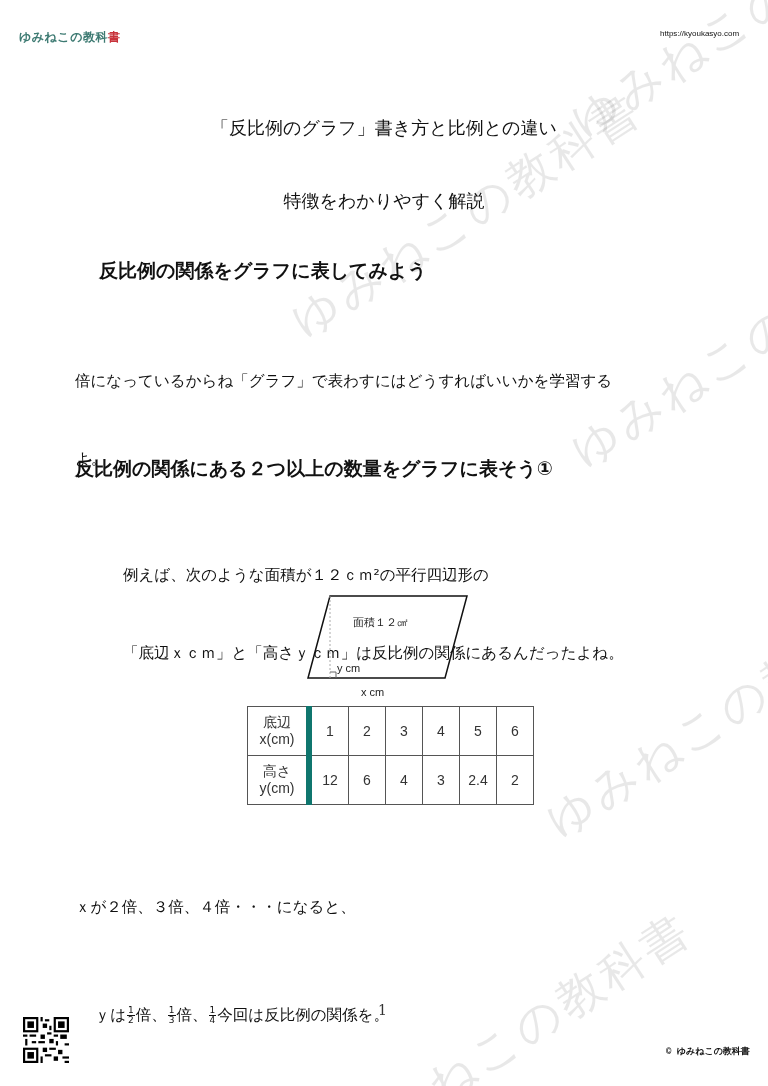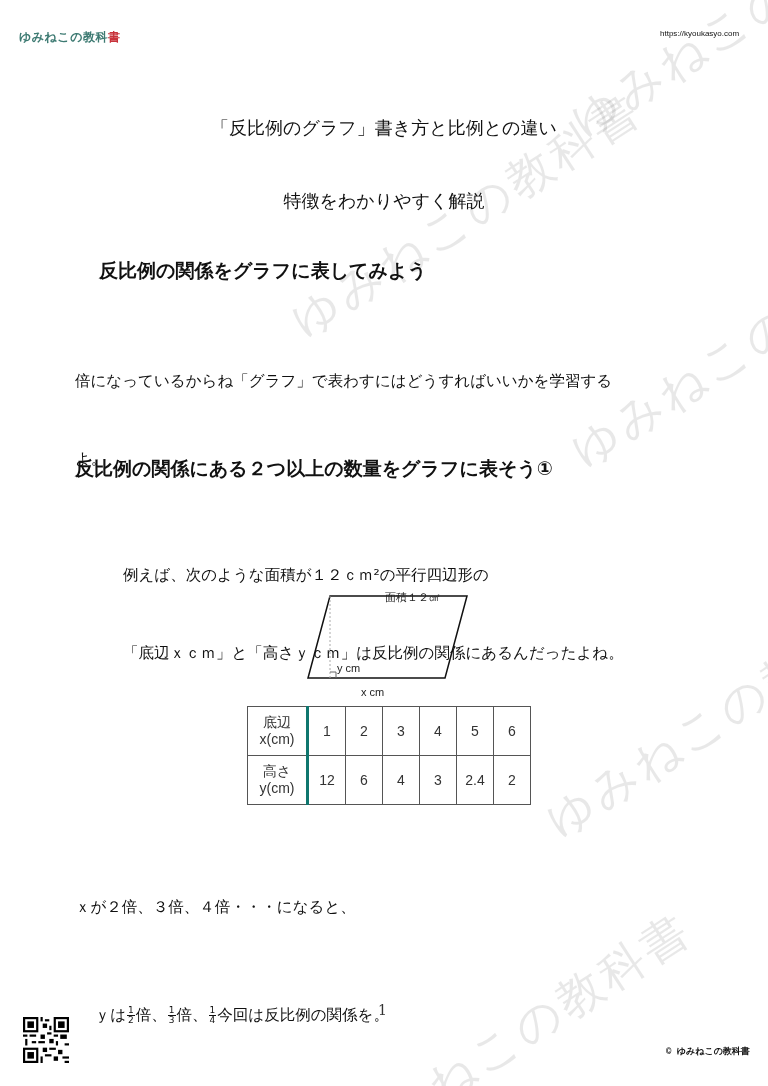--- a/index.html
+++ b/index.html
@@ -36,21 +36,21 @@
   }
   .figure { position: absolute; left: 295px; top: 590px; width: 180px; height: 110px; }
   .fig-label { position: absolute; font-size: 11px; font-family: "Liberation Sans", sans-serif; color: #222; }
   table.data-table {
     position: absolute; left: 247px; top: 706px; border-collapse: collapse;
     font-family: "Liberation Sans", sans-serif; font-size: 14px; color: #333;
   }
   table.data-table td {
     border: 1px solid #555; text-align: center; height: 48px; width: 36px; padding: 0;
   }
-  table.data-table td.head { width: 58px; line-height: 17px; border-right: 3px solid #0f766e; }
+  table.data-table td.head { width: 58px; line-height: 17px; border-right: 6px solid #0f766e; }
   table.data-table tr + tr td { border-top: 1.5px solid #444; }
   .frac { display: inline-block; vertical-align: middle; text-align: center; font-size: 9px; line-height: 9px; margin: 0 1px; }
   .frac .num { display: block; border-bottom: 1px solid #111; padding: 0 1px; }
   .frac .den { display: block; }
   .page-number { position: absolute; left: 378px; top: 1002px; font-family: "DejaVu Serif", serif; font-size: 14px; color: #333; }
   .qr { position: absolute; left: 23px; top: 1017px; width: 46px; height: 46px; }
   .copyright { position: absolute; left: 666px; top: 1045px; font-size: 9px; color: #111; font-weight: bold; font-family: Liberation Mono, monospace; }
 </style>
 </head>
 <body>
@@ -80,21 +80,21 @@
   <div>例えば、次のような面積が１２ｃｍ²の平行四辺形の</div>
   <div>「底辺ｘｃｍ」と「高さｙｃｍ」は反比例の関係にあるんだったよね。</div>
 </div>
 
 <div class="figure">
   <svg width="180" height="110">
     <polygon points="35,6 172,6 150,88 13,88" fill="none" stroke="#111" stroke-width="1.5"></polygon>
     <line x1="35" y1="6" x2="35" y2="88" stroke="#aaa" stroke-width="1" stroke-dasharray="2,2"></line>
     <polyline points="35,82 41,82 41,88" fill="none" stroke="#666" stroke-width="1"></polyline>
   </svg>
-  <div class="fig-label" style="left:58px; top:0;margin-left:32px;">面積１２㎠</div>
+  <div class="fig-label" style="left:58px; top:25px;">面積１２㎠</div>
   <div class="fig-label" style="left:42px; top:46px;margin-top:26px;">y cm</div>
   <div class="fig-label" style="left:66px; top:96px;">x cm</div>
 </div>
 
 <table class="data-table">
   <tbody>
       <tr>
     <td class="head">
       <div>底辺</div>
       <div>x(cm)</div>

